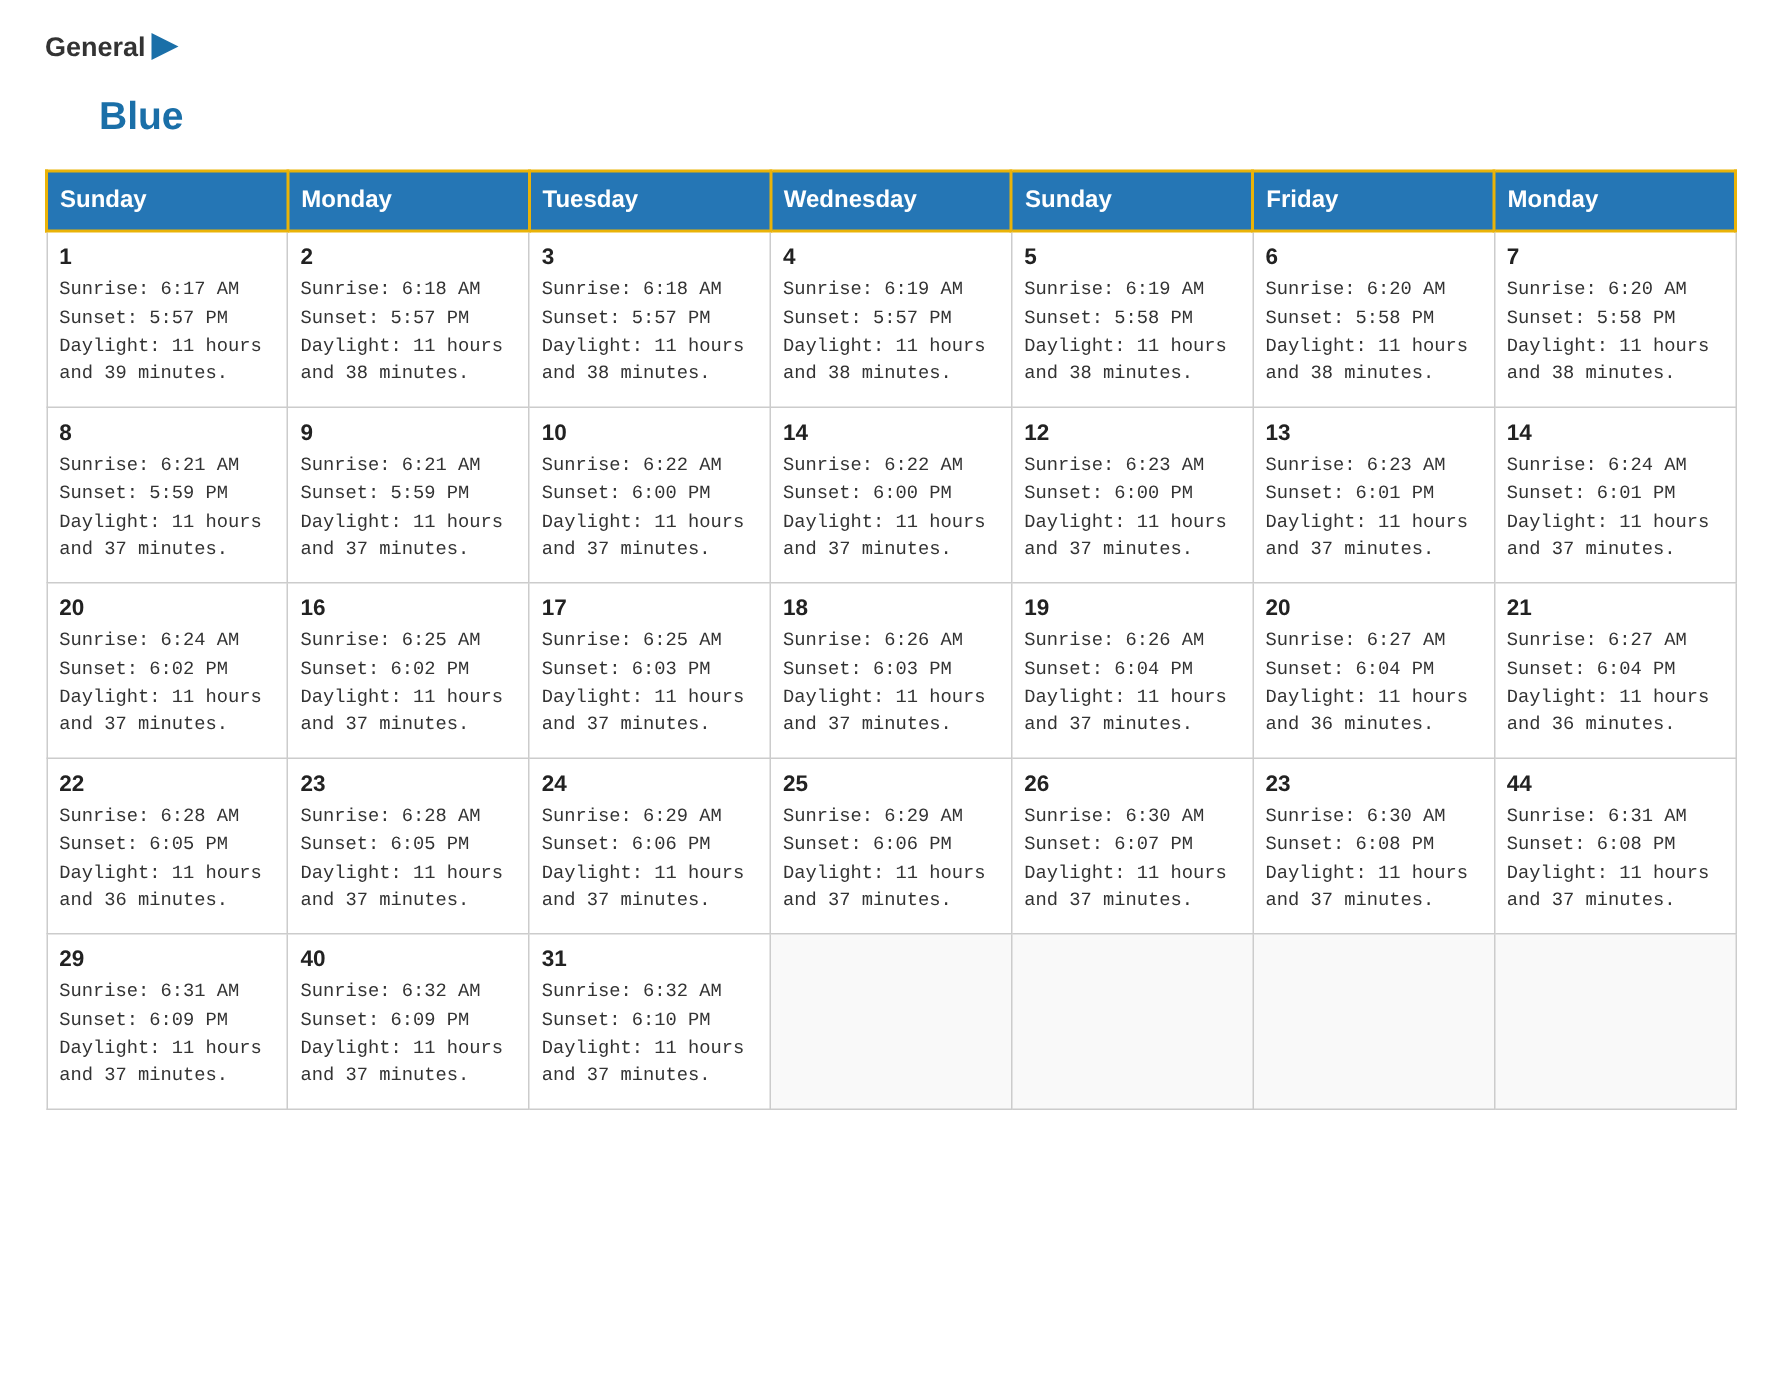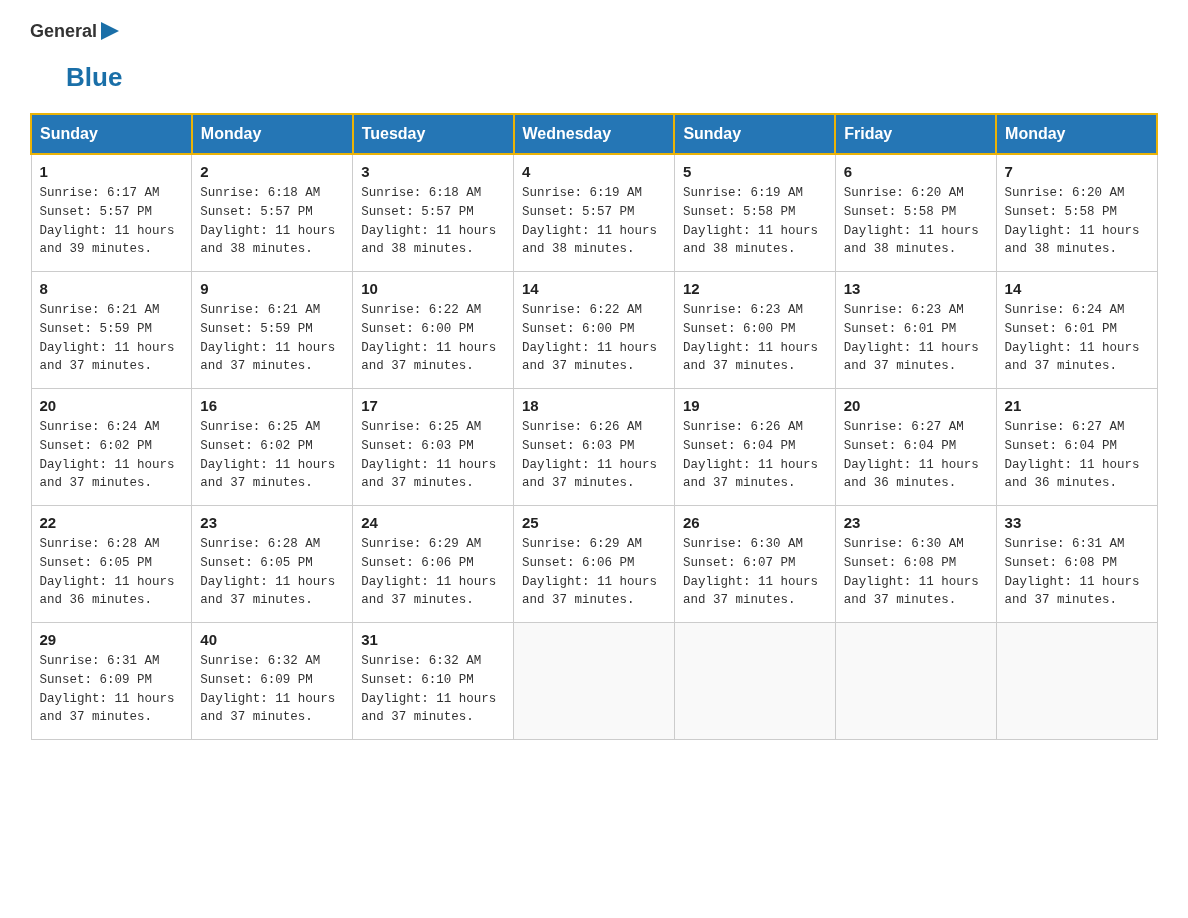--- a/index.html
+++ b/index.html
@@ -238,21 +238,21 @@
         </td>
         <td>
           <span class="day-num">26</span>
           <div class="day-info">Sunrise: 6:30 AM<br>Sunset: 6:07 PM<br>Daylight: 11 hours<br>and 37 minutes.</div>
         </td>
         <td>
           <span class="day-num">23</span>
           <div class="day-info">Sunrise: 6:30 AM<br>Sunset: 6:08 PM<br>Daylight: 11 hours<br>and 37 minutes.</div>
         </td>
         <td>
-          <span class="day-num">33</span>
+          <span class="day-num">44</span>
           <div class="day-info">Sunrise: 6:31 AM<br>Sunset: 6:08 PM<br>Daylight: 11 hours<br>and 37 minutes.</div>
         </td>
       </tr>
       <tr>
         <td>
           <span class="day-num">29</span>
           <div class="day-info">Sunrise: 6:31 AM<br>Sunset: 6:09 PM<br>Daylight: 11 hours<br>and 37 minutes.</div>
         </td>
         <td>
           <span class="day-num">40</span>

